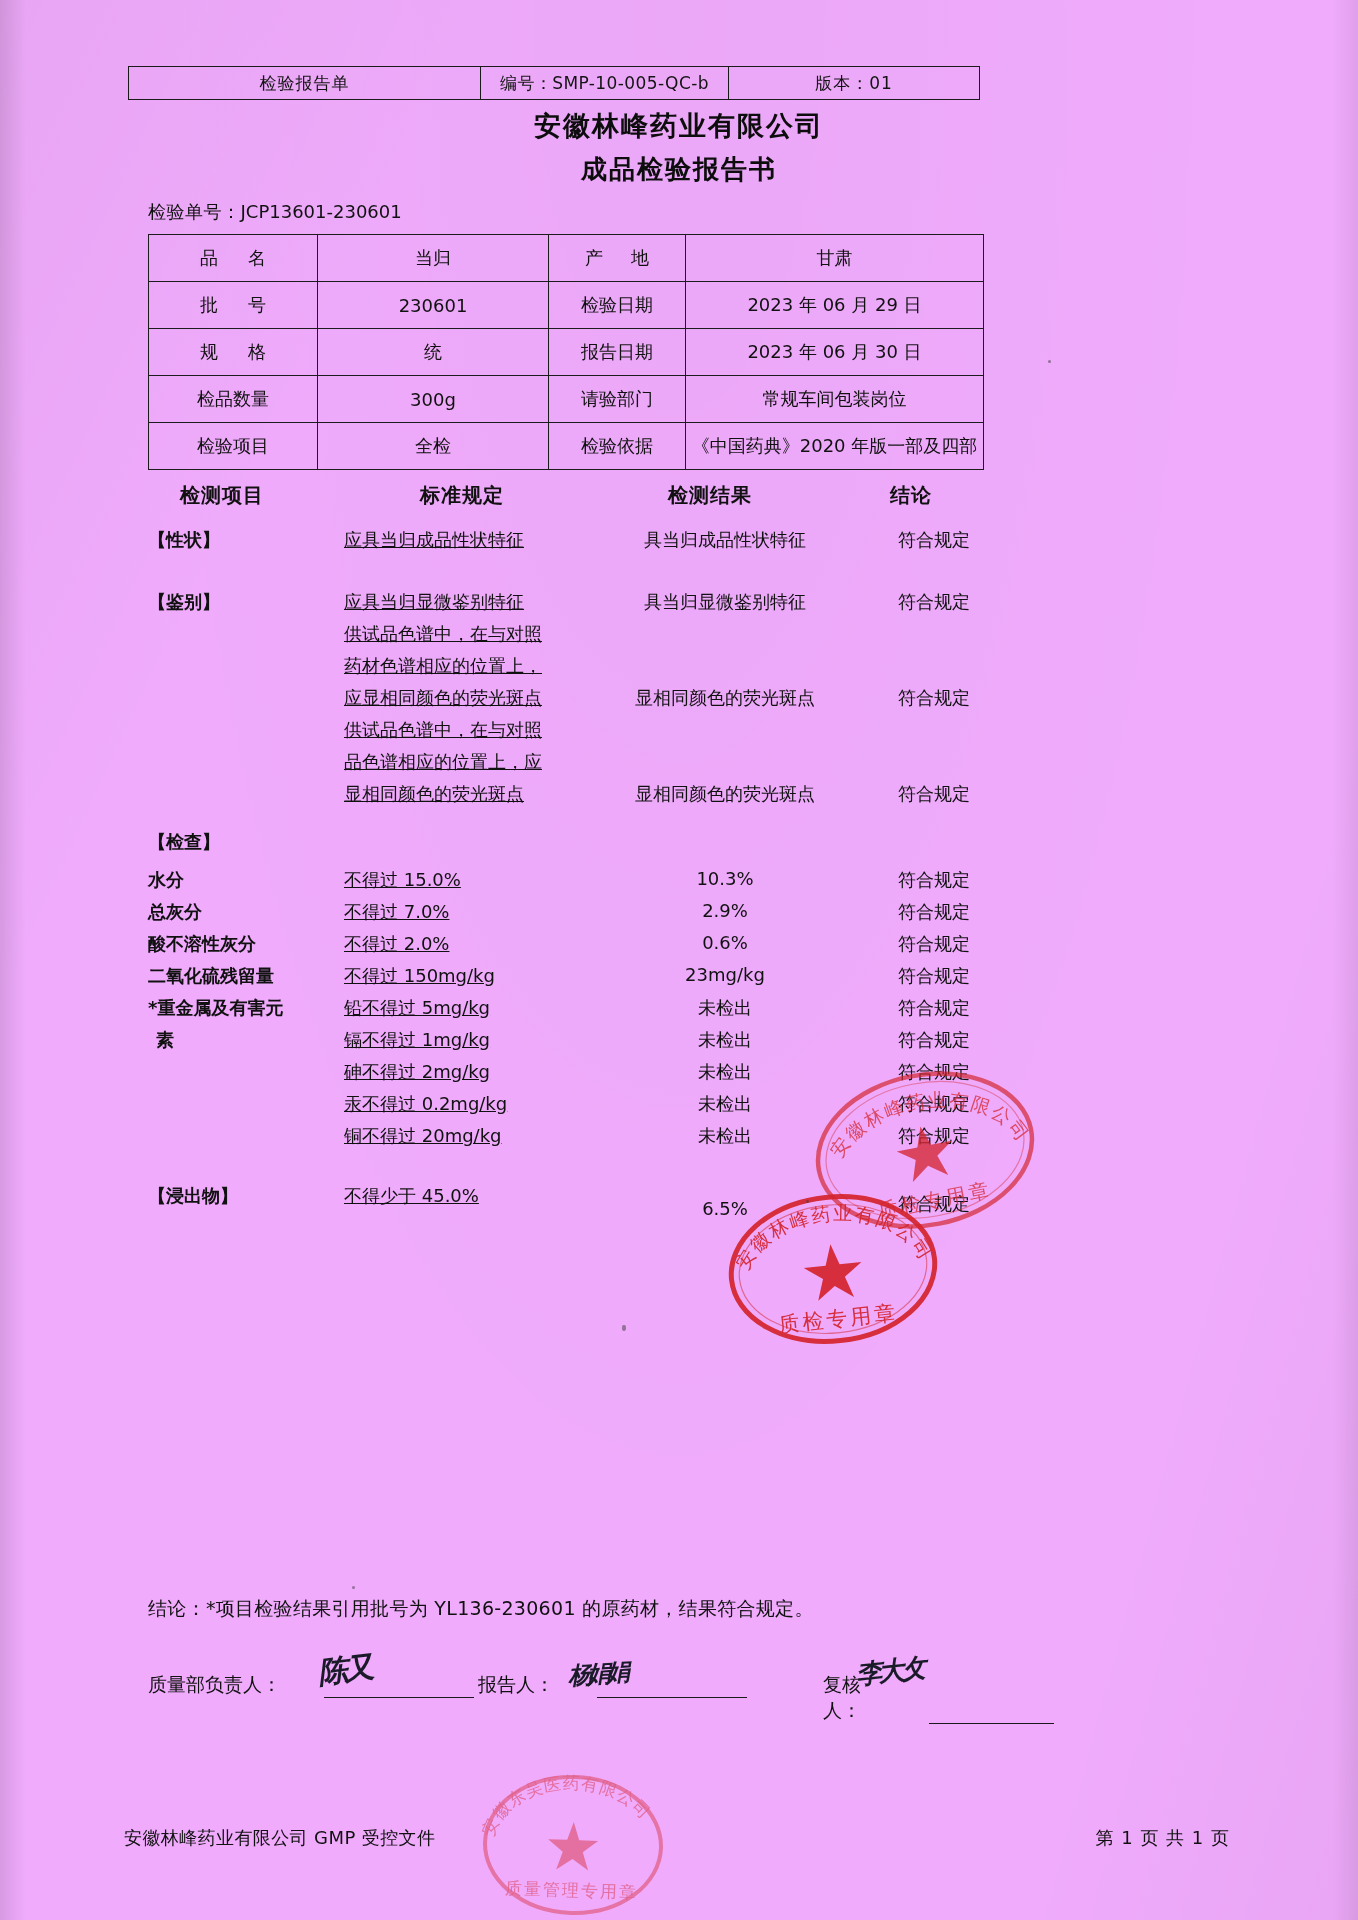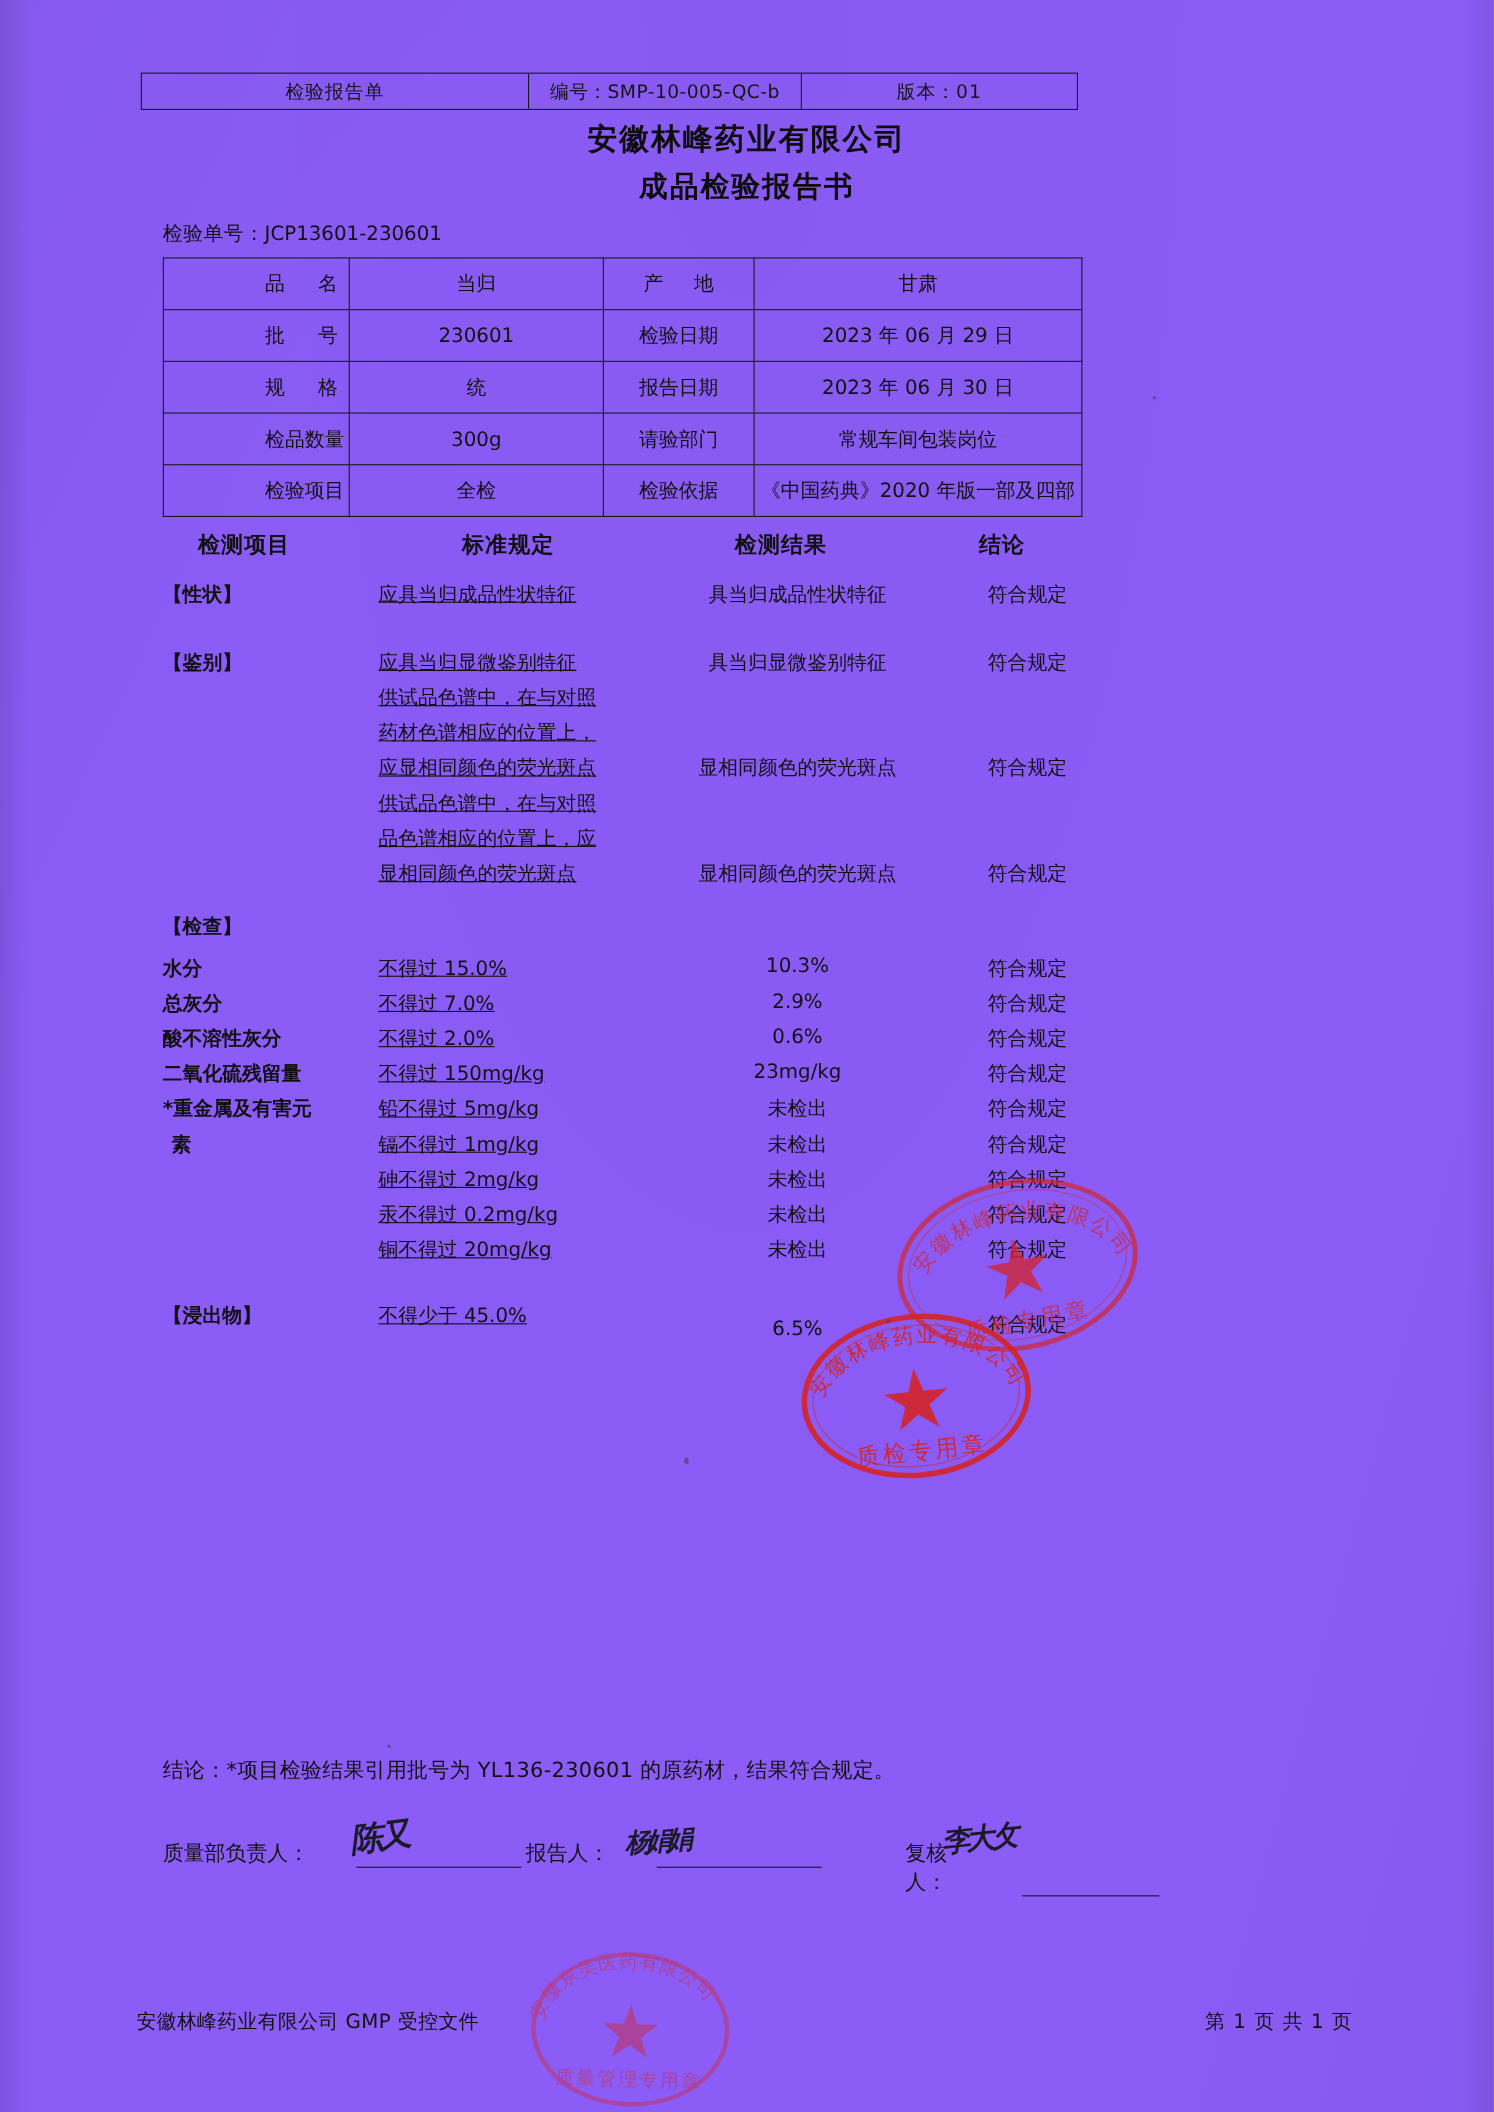--- a/index.html
+++ b/index.html
@@ -7,21 +7,21 @@
     padding: 0;
     background: #8a8a8a;
   }
   body {
     font-family: "DejaVu Sans", "Liberation Sans", sans-serif;
   }
   .page {
     position: relative;
     width: 1358px;
     height: 1920px;
-    background: #8b5cf6;
+    background: #f0abfc;
     overflow: hidden;
     box-sizing: border-box;
   }
   
   .paper-tint {
     position: absolute;
     inset: 0;
     background:
       linear-gradient(115deg, rgba(0,0,0,0.035) 0%, rgba(0,0,0,0) 22%),
       linear-gradient(285deg, rgba(0,0,0,0.03) 0%, rgba(0,0,0,0) 18%),
@@ -111,21 +111,21 @@
   }
   .info-table td {
     border: 1.4px solid #1c1c1c;
     height: 46px;
     text-align: center;
     vertical-align: middle;
     font-size: 18px;
     color: #111;
     padding: 0 4px;
   }
-  .info-table td.lbl { width: 160px; letter-spacing: 6px; text-indent: 6px; text-align: right; }
+  .info-table td.lbl { width: 160px; letter-spacing: 6px; text-indent: 6px; }
   .info-table td.val { width: 222px; }
   .info-table td.lbl2 { width: 128px; letter-spacing: 5px; text-indent: 5px; }
   .info-table td.val2 { width: auto; }
   .nospace { letter-spacing: 0px !important; text-indent: 0 !important; }
 
   
   .res-head {
     position: absolute;
     top: 482px;
     left: 148px;

